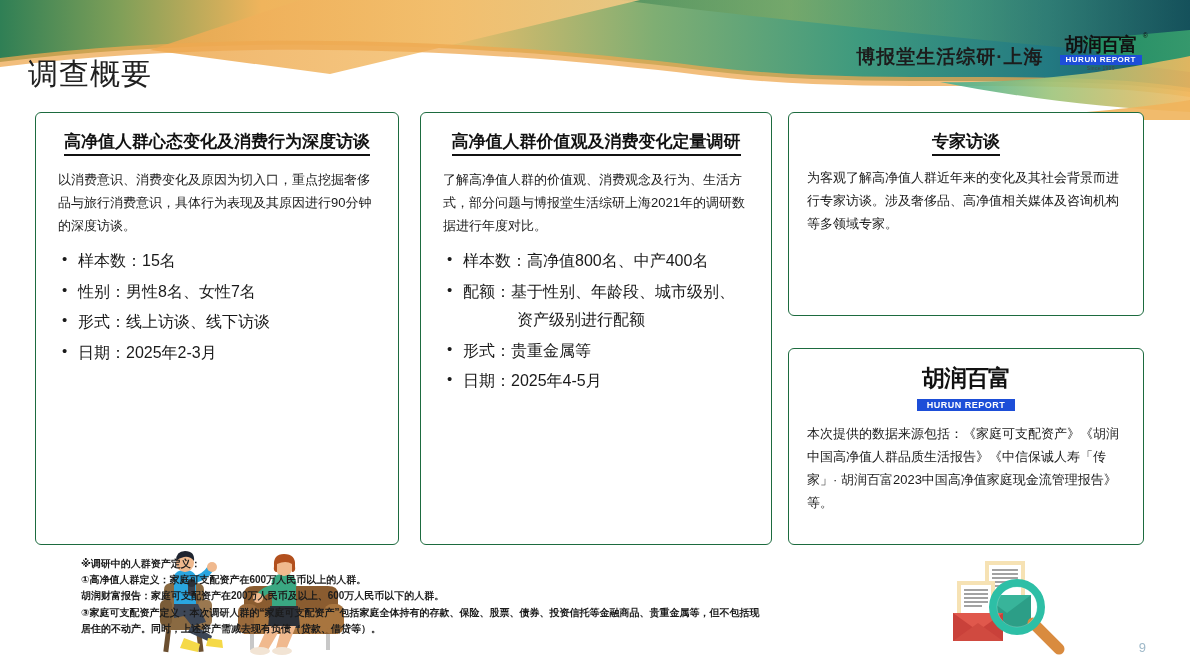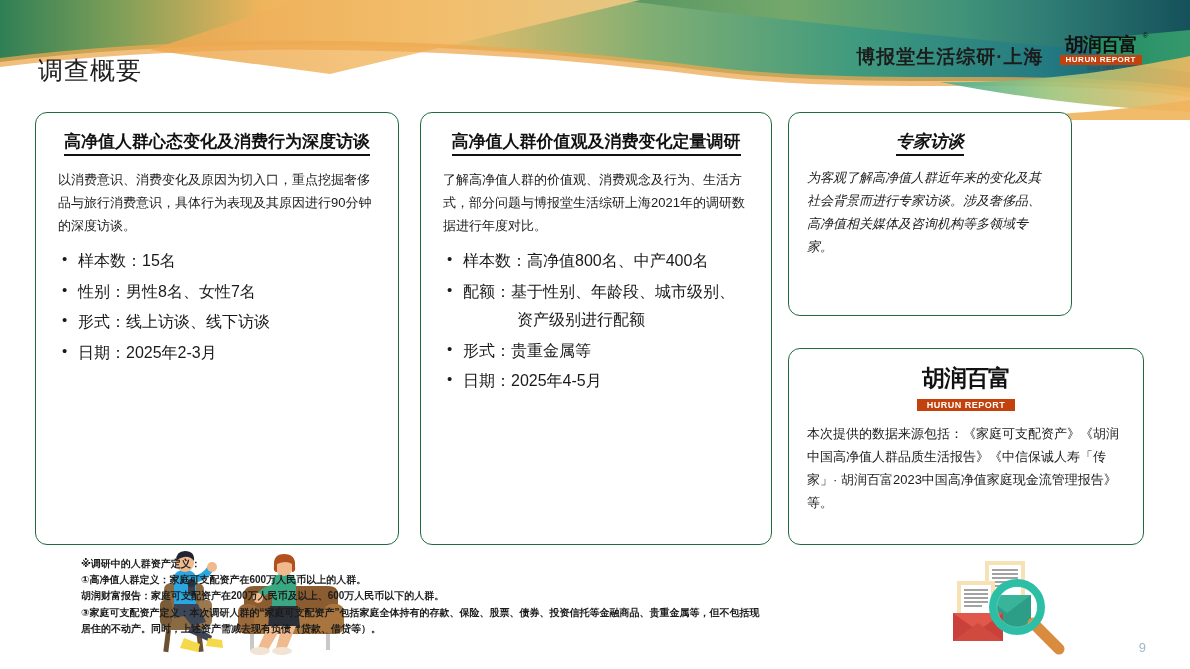--- a/index.html
+++ b/index.html
@@ -56,21 +56,21 @@
   }
   .hurun-cn {
     font-size: 19px;
     font-weight: bold;
     color: #111111;
     letter-spacing: -1px;
     white-space: nowrap;
   }
   .hurun-en {
     margin-top: 1px;
-    background: #c2410c;
+    background: #1d4ed8;
     color: #ffffff;
     font-size: 8px;
     font-weight: bold;
     letter-spacing: 0.5px;
     padding: 1px 6px 1px 6px;
     white-space: nowrap;
     text-align: center;
   }
   .hurun-since {
     font-size: 5px;
@@ -82,39 +82,39 @@
     position: absolute;
     top: -3px;
     right: -6px;
     font-size: 7px;
     color: #111;
   }
 
   
   #page-title {
     position: absolute;
-    left: 38px;
+    left: 28px;
     top: 54px;
-    font-size: 25px;
+    font-size: 30px;
     font-weight: normal;
     color: #202020;
     letter-spacing: 1px;
   }
 
   
   .card {
     position: absolute;
     border: 1.6px solid #1d6b3f;
-    border-radius: 12px;
+    border-radius: 6px;
     background: #ffffff;
     box-sizing: border-box;
   }
   #card-interview   { left: 35px;  top: 112px; width: 364px; height: 433px; }
   #card-quant       { left: 420px; top: 112px; width: 352px; height: 433px; }
-  #card-expert      { left: 788px; top: 112px; width: 284px; height: 204px; font-style: italic; }
+  #card-expert      { left: 788px; top: 112px; width: 356px; height: 204px; }
   #card-source      { left: 788px; top: 348px; width: 356px; height: 197px; }
 
   .card-title {
     font-size: 17px;
     font-weight: bold;
     color: #111111;
     text-align: center;
     border-bottom: 2px solid #111111;
     display: inline-block;
     line-height: 1.3;

